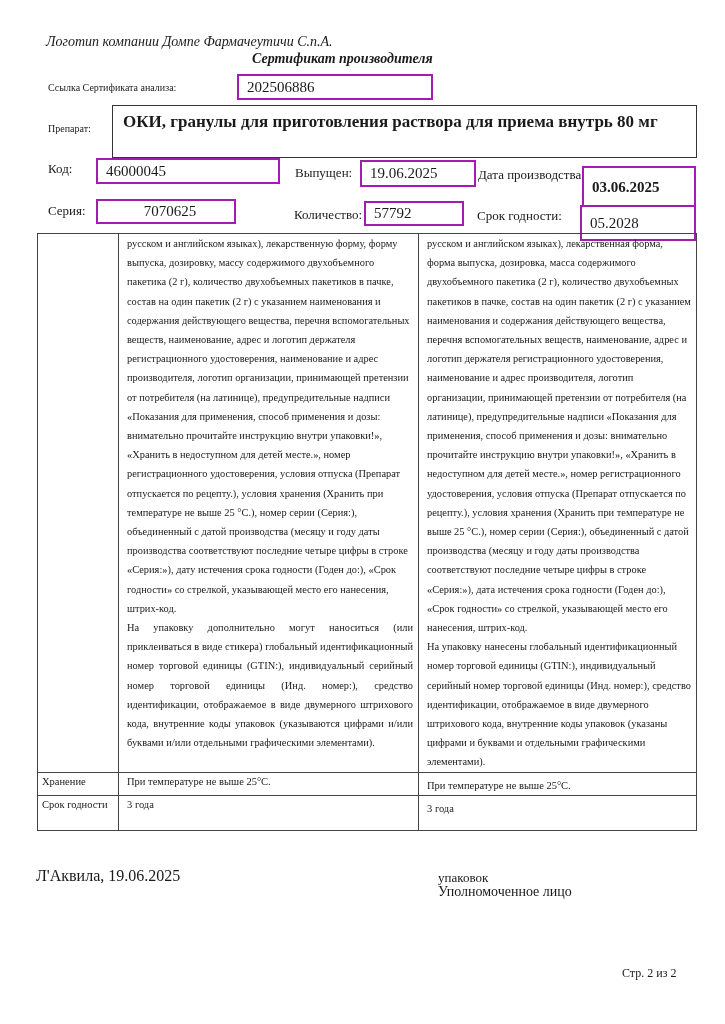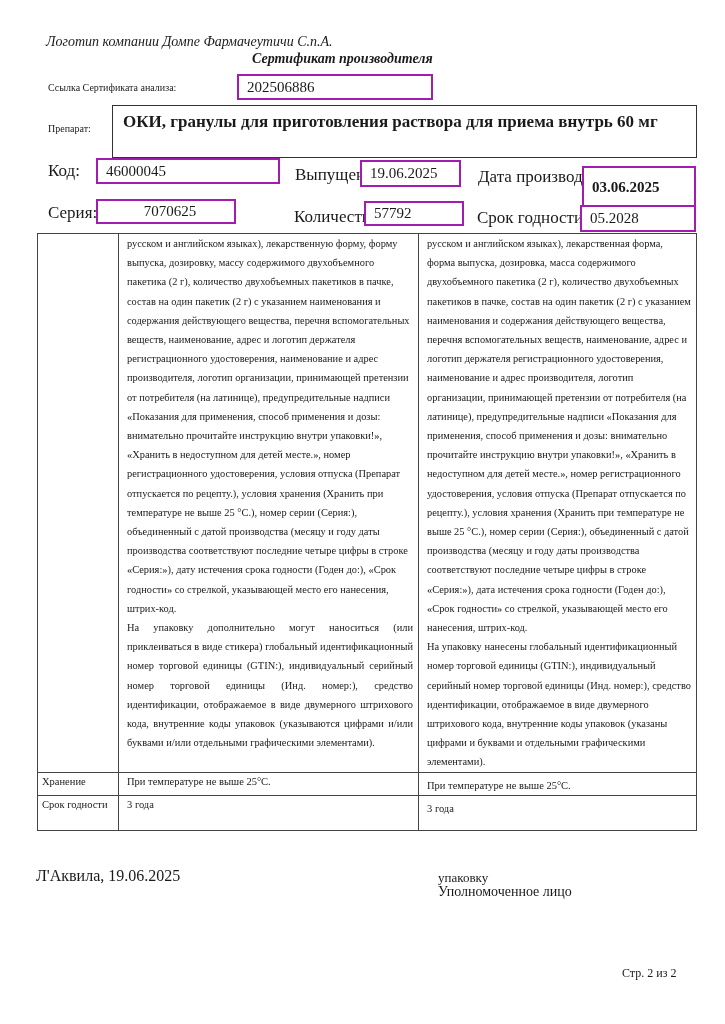--- a/index.html
+++ b/index.html
@@ -3,21 +3,21 @@
 <meta charset="utf-8">
 <style>
   html, body { margin: 0; padding: 0; }
   body {
     width: 725px; height: 1024px; background: #ffffff; position: relative;
     font-family: "Liberation Serif", serif; color: #1a1a1a; overflow: hidden;
   }
   .abs { position: absolute; }
   .logo { left: 46px; top: 34px; font-size: 14px; font-style: italic; }
   .doc-title { left: 252px; top: 51px; font-size: 14px; font-style: italic; font-weight: bold; }
-  .lbl { font-size: 17px; }
+  .lbl { font-size: 13px; }
   .lbl-bold { font-size: 10px; font-weight: normal; }
   .box {
     position: absolute; border: 2px solid #a21caf; background: #fff;
     font-size: 15px; padding-left: 8px; box-sizing: border-box;
     display: flex; align-items: center;
   }
   .box.bold { font-weight: bold; }
   .product-box {
     position: absolute; left: 112px; top: 105px; width: 585px; height: 53px;
     border: 1px solid #333; box-sizing: border-box; padding: 6px 10px;
@@ -47,49 +47,49 @@
 
 <div class="abs logo">Логотип компании Домпе Фармачеутичи С.п.А.</div>
 <div class="abs doc-title">Сертификат производителя</div>
 
 <div class="abs lbl-bold" style="left:48px; top:82px;">Ссылка Сертификата анализа:</div>
 <div class="box" style="left:237px; top:74px; width:196px; height:26px;">
     <span>202506886</span>
   </div>
 
 <div class="abs lbl-bold" style="left:48px; top:123px;">Препарат:</div>
-<div class="product-box"><span>ОКИ, гранулы для приготовления раствора для приема внутрь 60 мг</span></div>
+<div class="product-box"><span>ОКИ, гранулы для приготовления раствора для приема внутрь 80 мг</span></div>
 
 <div class="abs lbl" style="left:48px; top:161px;">Код:</div>
 <div class="box" style="left:96px; top:158px; width:184px; height:26px;">
     <span>46000045</span>
   </div>
 
 <div class="abs lbl" style="left:295px; top:165px;">Выпущен:</div>
-<div class="box" style="left:360px; top:160px; width:101px; height:27px;">
+<div class="box" style="left:360px; top:160px; width:116px; height:27px;">
     <span>19.06.2025</span>
   </div>
 
 <div class="abs lbl" style="left:478px; top:167px;">Дата производства:</div>
 <div class="box bold" style="left:582px; top:166px; width:114px; height:42px;">
     <span>03.06.2025</span>
   </div>
 
 <div class="abs lbl" style="left:48px; top:203px;">Серия:</div>
 <div class="box" style="left:96px; top:199px; width:140px; height:25px;justify-content:center;">
     <span>7070625</span>
   </div>
 
 <div class="abs lbl" style="left:294px; top:207px;">Количество:</div>
 <div class="box" style="left:364px; top:201px; width:100px; height:25px;">
     <span>57792</span>
   </div>
 
 <div class="abs lbl" style="left:477px; top:208px;">Срок годности:</div>
-<div class="box" style="left:580px; top:205px; width:116px; height:27px;">
+<div class="box" style="left:580px; top:205px; width:116px; height:36px;">
     <span>05.2028</span>
   </div>
 
 <table class="main">
   <tbody>
       <tr>
     <td class="c0"></td>
     <td class="c1">
       <p class="para">русском и английском языках), лекарственную форму, форму выпуска, дозировку, массу содержимого двухобъемного пакетика (2 г), количество двухобъемных пакетиков в пачке, состав на один пакетик (2 г) с указанием наименования и содержания действующего вещества, перечня вспомогательных веществ, наименование, адрес и логотип держателя регистрационного удостоверения, наименование и адрес производителя, логотип организации, принимающей претензии от потребителя (на латинице), предупредительные надписи «Показания для применения, способ применения и дозы: внимательно прочитайте инструкцию внутри упаковки!», «Хранить в недоступном для детей месте.», номер регистрационного удостоверения, условия отпуска (Препарат отпускается по рецепту.), условия хранения (Хранить при температуре не выше 25 °С.), номер серии (Серия:), объединенный с датой производства (месяцу и году даты производства соответствуют последние четыре цифры в строке «Серия:»), дату истечения срока годности (Годен до:), «Срок годности» со стрелкой, указывающей место его нанесения, штрих-код.</p>
       <p class="para justify">На упаковку дополнительно могут наноситься (или приклеиваться в виде стикера) глобальный идентификационный номер торговой единицы (GTIN:), индивидуальный серийный номер торговой единицы (Инд. номер:), средство идентификации, отображаемое в виде двумерного штрихового кода, внутренние коды упаковок (указываются цифрами и/или буквами и/или отдельными графическими элементами).</p>
@@ -106,15 +106,15 @@
   </tr>
   <tr class="small-row">
     <td class="c0" style="height:30px;">Срок годности</td>
     <td class="c1">3 года</td>
     <td class="c2" style="padding-top:6px !important;">3 года</td>
   </tr>
 </tbody>
   </table>
 
 <div class="abs place">Л'Аквила, 19.06.2025</div>
-<div class="abs sig">упаковку</div>
+<div class="abs sig">упаковок</div>
 <div class="abs sig2">Уполномоченное лицо</div>
 <div class="abs page">Стр. 2 из 2</div>
 
 </body></html>

